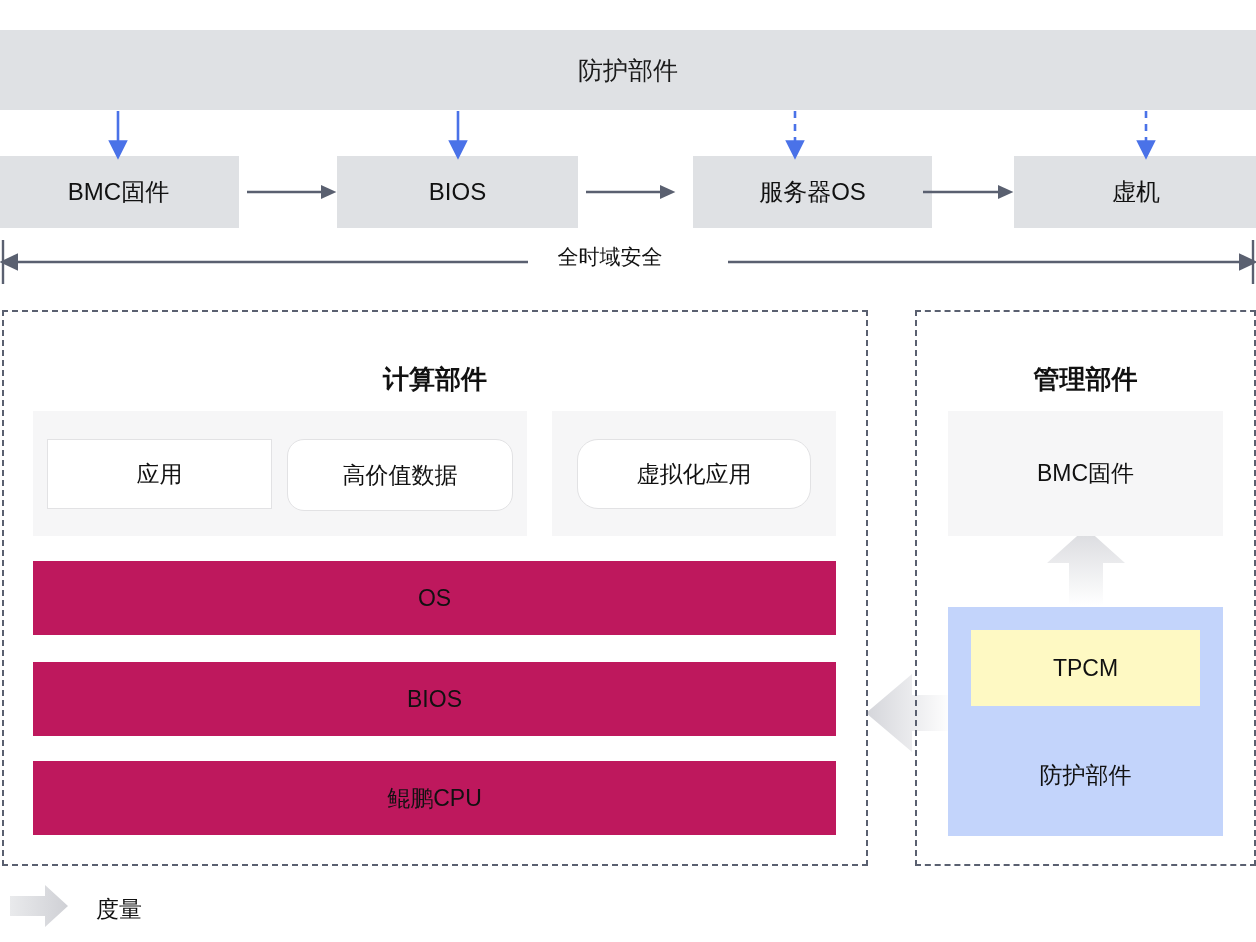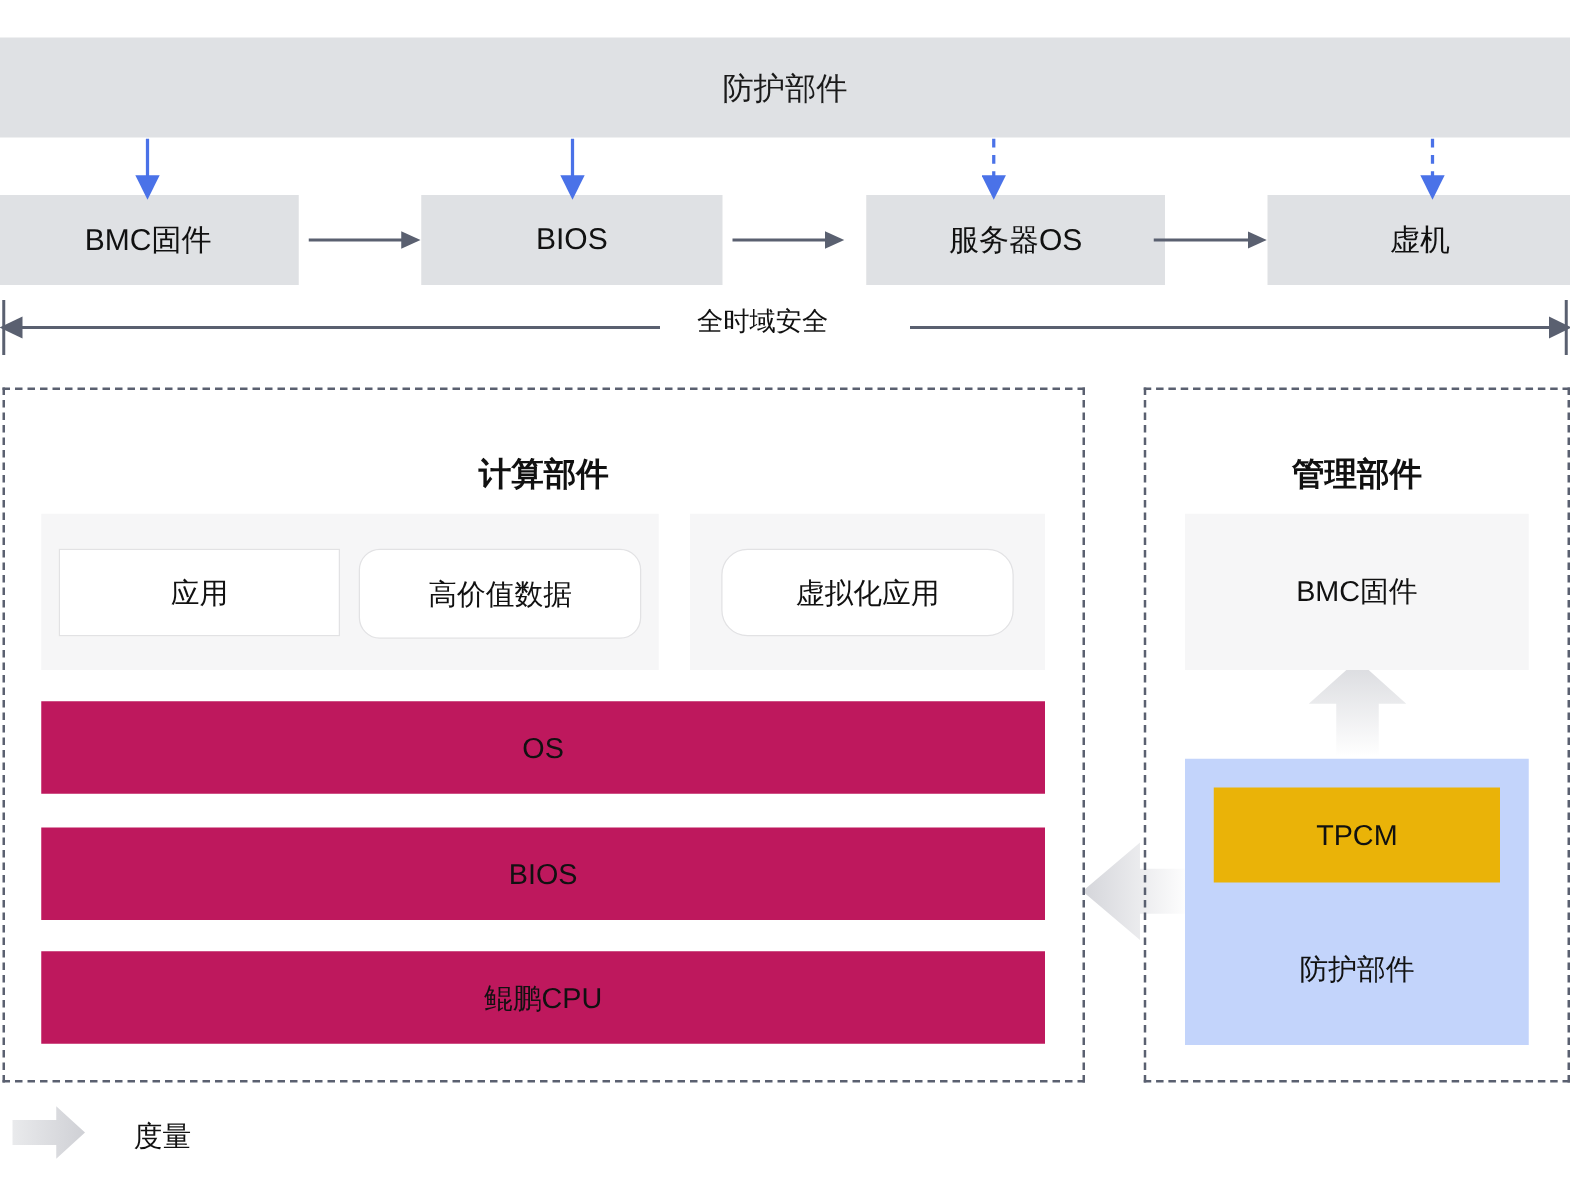--- a/index.html
+++ b/index.html
@@ -153,21 +153,21 @@
     width: 275px;
     height: 229px;
     background: #c3d4fb;
   }
   #mgmt-tpcm {
     position: absolute;
     left: 971px;
     top: 630px;
     width: 229px;
     height: 76px;
-    background: #eab308;
+    background: #fef9c3;
     display: flex;
     align-items: center;
     justify-content: center;
     font-size: 23px;
     color: #111111;
   }
   #mgmt-protect-label {
     position: absolute;
     left: 948px;
     top: 760px;
@@ -177,21 +177,21 @@
     color: #111111;
   }
 
   
   #legend {
     position: absolute;
     left: 10px;
     top: 888px;
     display: flex;
     align-items: center;
-    gap: 29px;
+    gap: 18px;
   }
   #legend-label {
     font-size: 23px;
     color: #111111;
   }
 </style>
 </head>
 <body>
 
 <div id="stage">

